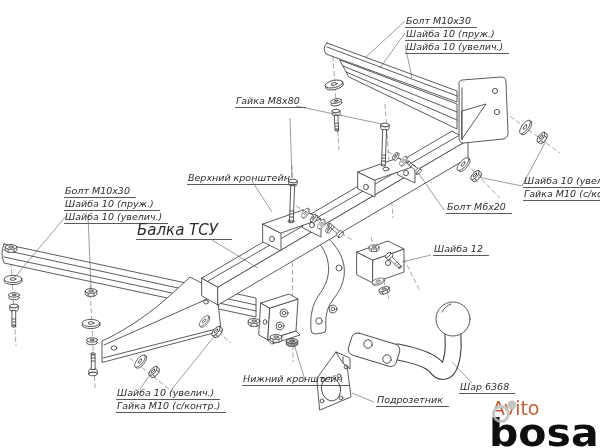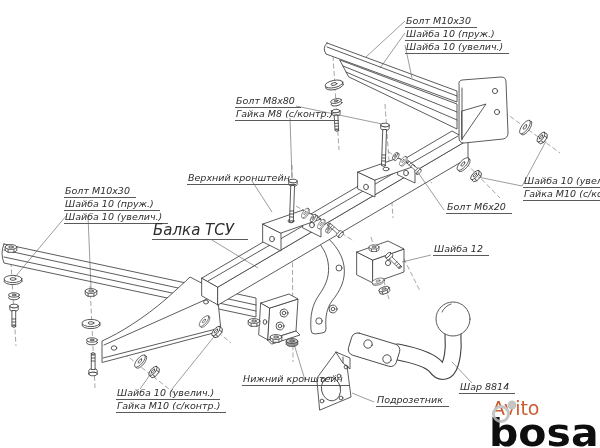--- a/index.html
+++ b/index.html
@@ -234,35 +234,34 @@
   </g>
 </svg>
 
 <div class="lbl" style="left:405px;top:15px">
   <div class="ll">Болт М10х30</div>
   <div class="ll">Шайба 10 (пруж.)</div>
   <div class="ll">Шайба 10 (увелич.)</div>
 </div>
 
 <div class="lbl" style="left:235px;top:95px">
-  <div class="ll">Болт М8х80</div>
-  <div class="ll">Гайка М8 (с/контр.)</div>
+  <div class="ll">Гайка М8х80</div>
 </div>
 
 <div class="lbl" style="left:187px;top:172px">
   <div class="ll">Верхний кронштейн</div>
 </div>
 
 <div class="lbl" style="left:64px;top:185px">
   <div class="ll">Болт М10х30</div>
   <div class="ll">Шайба 10 (пруж.)</div>
   <div class="ll">Шайба 10 (увелич.)</div>
 </div>
 
-<div class="lbl big" style="left:152px;top:221px">
+<div class="lbl big" style="left:136px;top:221px">
   <div class="ll" style="padding-right:14px">Балка ТСУ</div>
 </div>
 
 <div class="lbl" style="left:523px;top:175px">
   <div class="ll">Шайба 10 (увелич.)</div>
   <div class="ll">Гайка М10 (с/контр.)</div>
 </div>
 
 <div class="lbl" style="left:446px;top:201px">
   <div class="ll">Болт М6х20</div>
@@ -279,21 +278,21 @@
 
 <div class="lbl" style="left:242px;top:373px">
   <div class="ll">Нижний кронштейн</div>
 </div>
 
 <div class="lbl" style="left:376px;top:394px">
   <div class="ll">Подрозетник</div>
 </div>
 
 <div class="lbl" style="left:459px;top:381px">
-  <div class="ll">Шар 8814</div>
+  <div class="ll">Шар 6368</div>
 </div>
 
 <div class="brand">bosal</div>
 
 <div class="wmark">
   <svg width="26" height="28" viewBox="0 0 26 28">
     <circle cx="9" cy="17" r="7.5" fill="none" stroke="#bcbcbc" stroke-width="3"></circle>
     <circle cx="20" cy="8" r="4.5" fill="#bcbcbc"></circle>
   </svg>
   <span>Avito</span>

